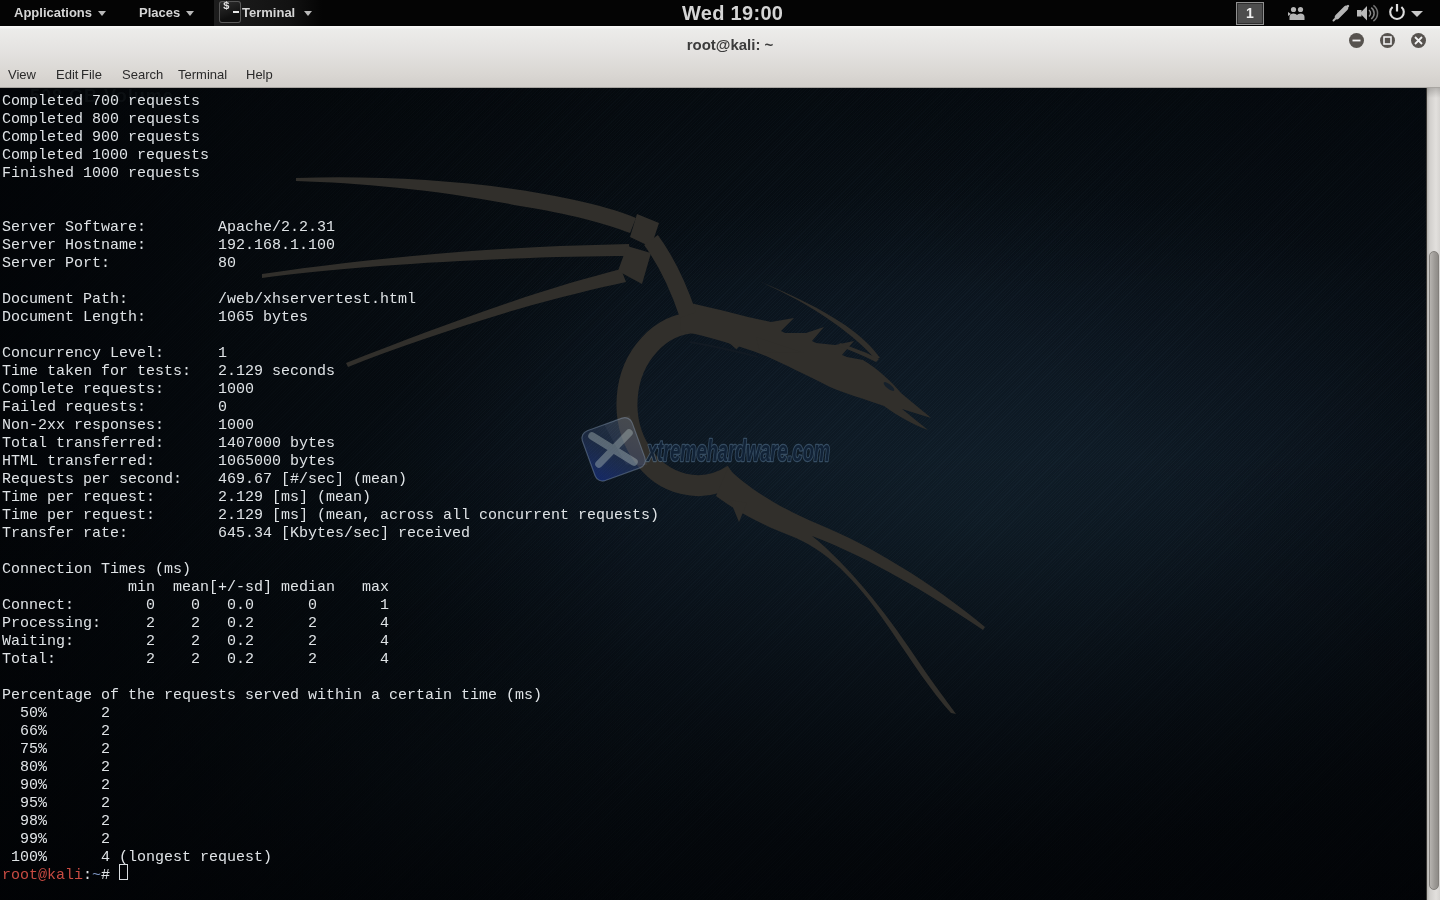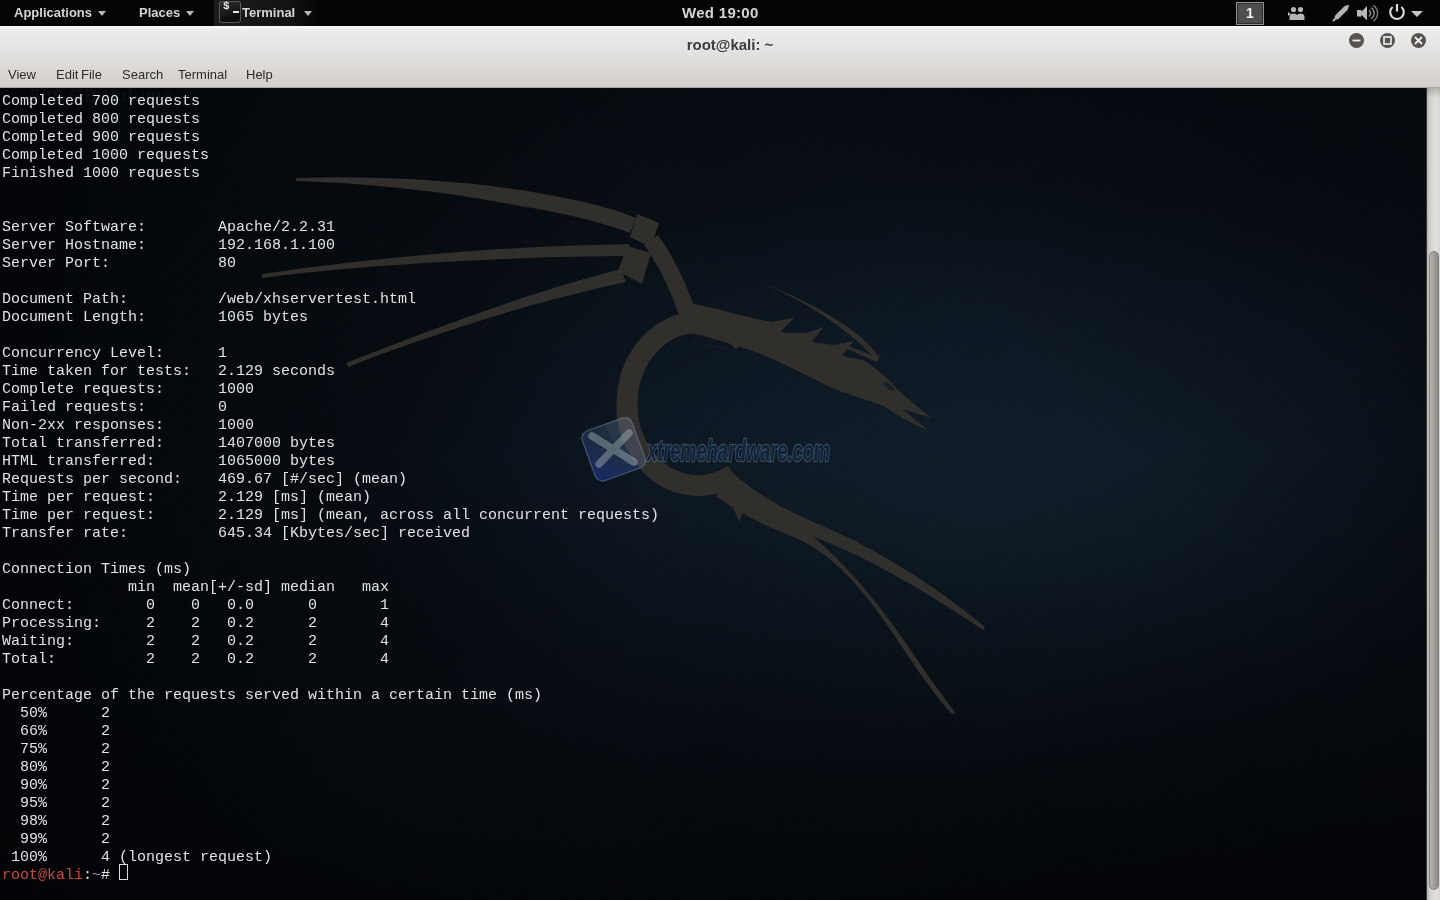--- a/index.html
+++ b/index.html
@@ -178,21 +178,21 @@
   <div id="termtile">
       <span class="dollar">$</span>
       <span class="underbar"></span>
     </div>
   <div class="tb-item" style="left:14px;text-align:center;">Applications</div>
   <div class="tri" style="left:98px;top:11px;"></div>
   <div class="tb-item" style="left:139px;">Places</div>
   <div class="tri" style="left:186px;top:11px;"></div>
   <div class="tb-item" style="left:242px;">Terminal</div>
   <div class="tri" style="left:304px;top:11px;"></div>
-  <div class="tb-item" style="left:682px;top:6px;font-size:15px;letter-spacing:0.3px;">Wed 19:00</div>
+  <div class="tb-item" style="left:682px;top:6px;font-size:20px;letter-spacing:0.3px;">Wed 19:00</div>
   <div id="wsbox">1</div>
   <svg style="position:absolute;left:1280px;top:0;" width="160" height="26">
 
     <g fill="#b5b5b5">
       <circle cx="13.5" cy="9.5" r="2.6"></circle>
       <circle cx="20.5" cy="9.5" r="2.6"></circle>
       <path d="M9.5,20 L9.5,17 Q9.5,13.5 13.5,13.5 Q16,13.5 17,15 Q18,13.5 20.5,13.5 Q24.5,13.5 24.5,17 L24.5,20 Z"></path>
       <path d="M8,12 L11,14 L8,16 Z"></path>
     </g>
 

